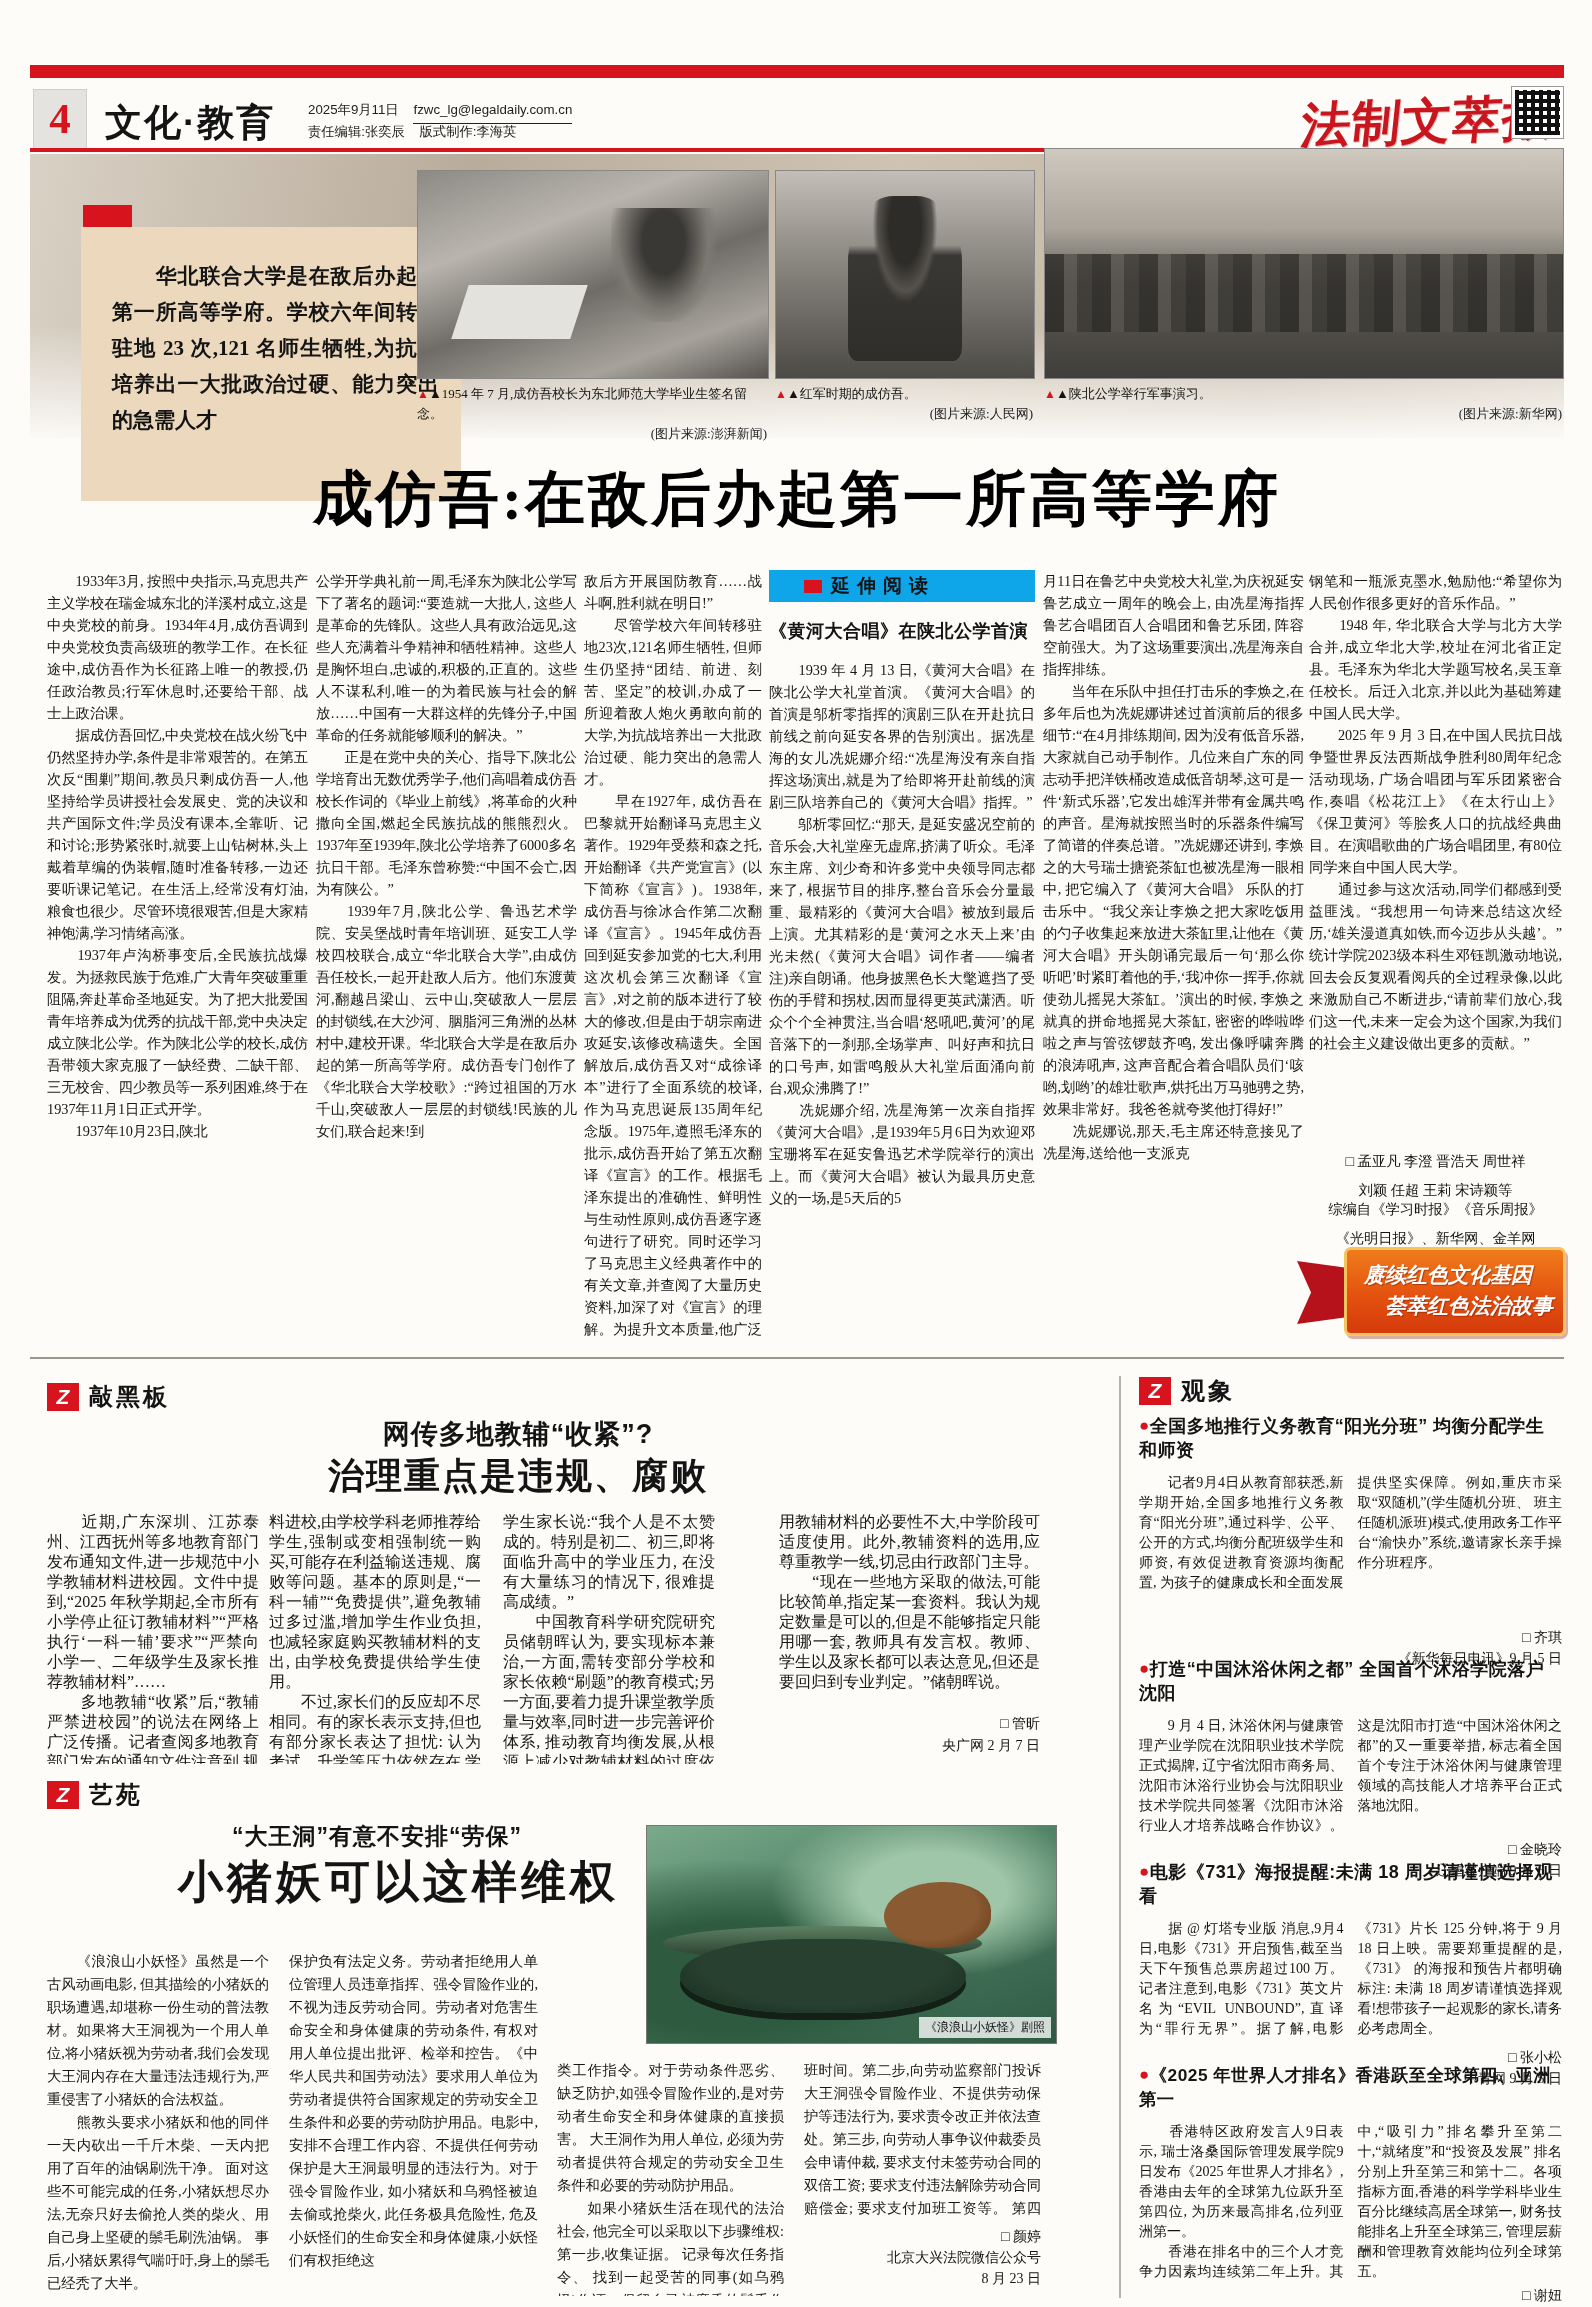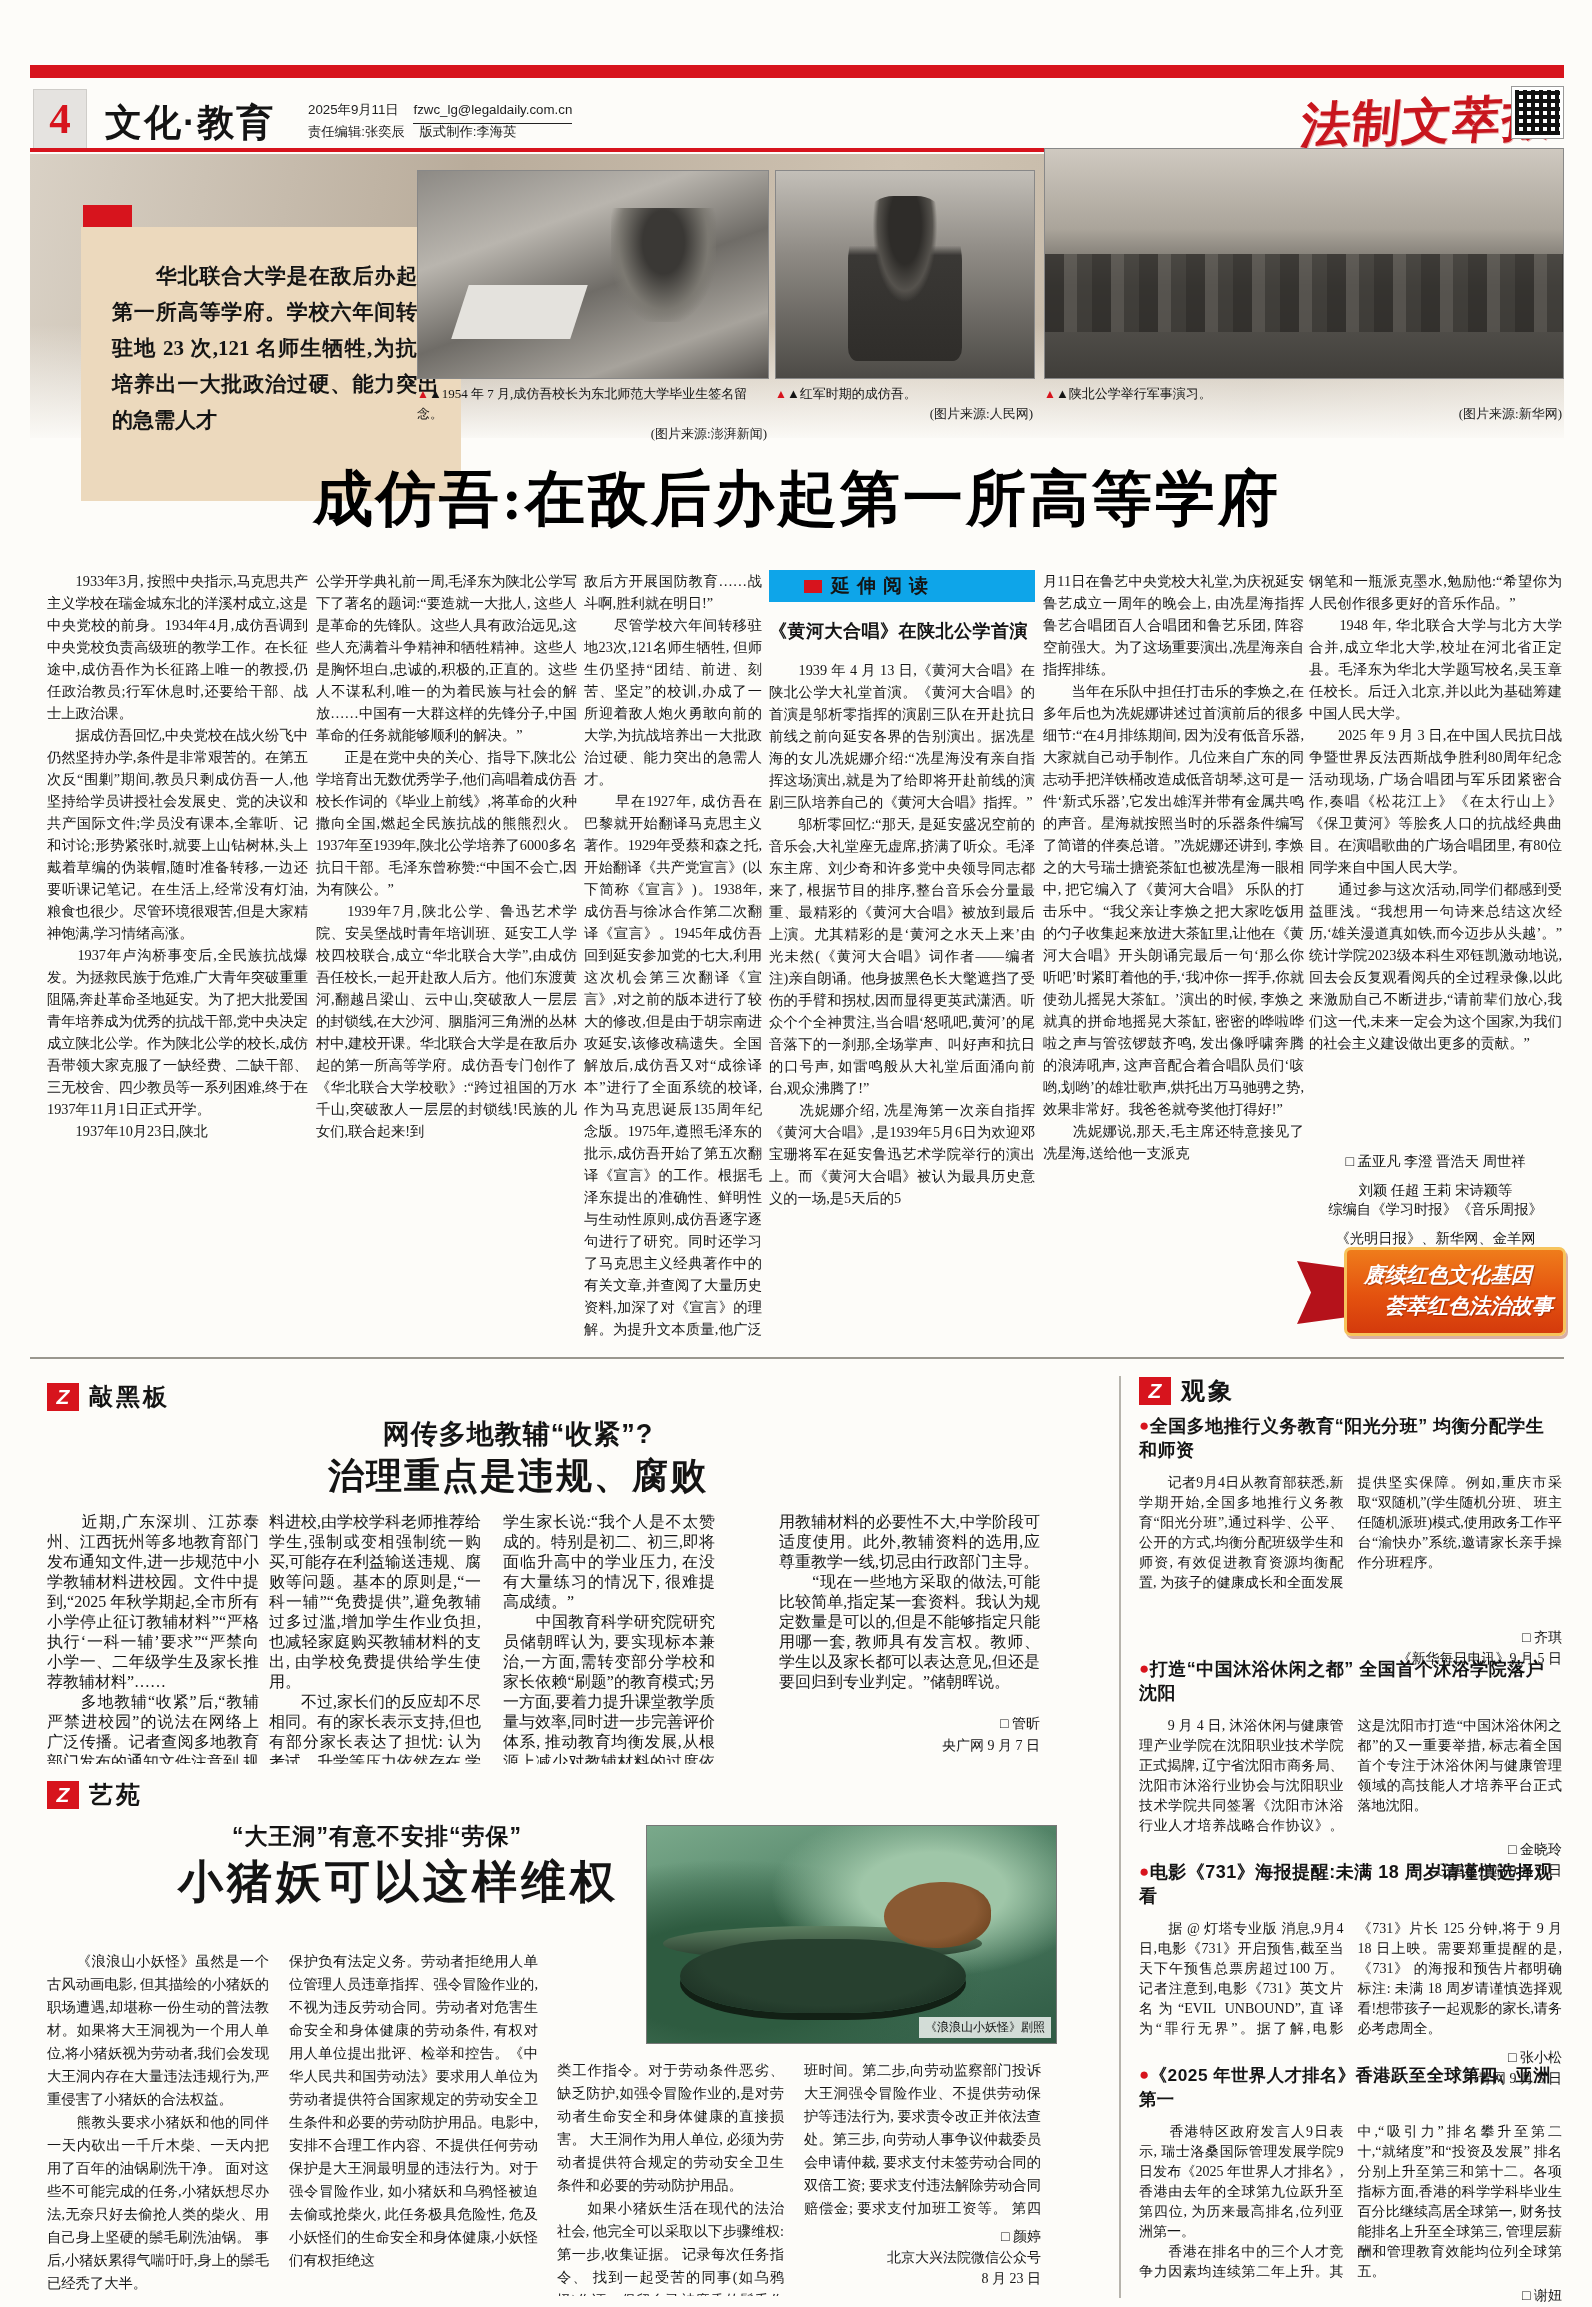--- a/index.html
+++ b/index.html
@@ -190,21 +190,21 @@
   <div class="col qtext" style="left:47px;top:1512px;width:212px;height:252px;">　　近期,广东深圳、江苏泰州、江西抚州等多地教育部门发布通知文件,进一步规范中小学教辅材料进校园。文件中提到,“2025 年秋学期起,全市所有小学停止征订教辅材料”“严格执行‘一科一辅’要求”“严禁向小学一、二年级学生及家长推荐教辅材料”……
 　　多地教辅“收紧”后,“教辅严禁进校园”的说法在网络上广泛传播。记者查阅多地教育部门发布的通知文件注意到,规范教辅进校园,主要治理的是教辅资</div>
   <div class="col qtext" style="left:269px;top:1512px;width:212px;height:252px;">料进校,由学校学科老师推荐给学生,强制或变相强制统一购买,可能存在利益输送违规、腐败等问题。基本的原则是,“一科一辅”“免费提供”,避免教辅过多过滥,增加学生作业负担, 也减轻家庭购买教辅材料的支出, 由学校免费提供给学生使用。
 　　不过,家长们的反应却不尽相同。有的家长表示支持,但也有部分家长表达了担忧: 认为考试、升学等压力依然存在,学校不统一购买、 推荐和指定,家长就得自己挑选。安徽一名初中</div>
   <div class="col qtext" style="left:503px;top:1512px;width:212px;height:252px;">学生家长说:“我个人是不太赞成的。特别是初二、初三,即将面临升高中的学业压力, 在没有大量练习的情况下, 很难提高成绩。”
 　　中国教育科学研究院研究员储朝晖认为, 要实现标本兼治,一方面,需转变部分学校和家长依赖“刷题”的教育模式;另一方面,要着力提升课堂教学质量与效率,同时进一步完善评价体系, 推动教育均衡发展,从根源上减少对教辅材料的过度依赖。他还认为,小学阶段使</div>
   <div class="abs" style="left:779px;top:1512px;width:261px;height:252px;">
     <div class="col qtext" style="left:0;top:0;width:261px;height:197px;">用教辅材料的必要性不大,中学阶段可适度使用。此外,教辅资料的选用,应尊重教学一线,切忌由行政部门主导。
 　　“现在一些地方采取的做法,可能比较简单,指定某一套资料。我认为规定数量是可以的,但是不能够指定只能用哪一套, 教师具有发言权。教师、学生以及家长都可以表达意见,但还是要回归到专业判定。”储朝晖说。</div>
     <div class="sbyline" style="position:absolute;left:0;top:201px;width:261px;">□ 管昕</div>
-    <div class="sbyline" style="position:absolute;left:0;top:223px;width:261px;">央广网 9 月 7 日</div>
+    <div class="sbyline" style="position:absolute;left:0;top:223px;width:261px;">央广网 2 月 7 日</div>
   </div>
 
   <div class="abs vrule" style="left:1119px;top:1376px;width:1.5px;height:922px;"></div>
   <div class="abs" style="left:1139px;top:1375px;display:flex;align-items:center;gap:10px;">
     <span class="seclogo">Z</span>
     <span class="seclabel sans">观象</span>
   </div>
 
   <div class="abs" style="left:1139px;top:1414px;width:423px;">
     <div class="gitem-title sans"><span class="bullet">●</span><span>全国多地推行义务教育“阳光分班” 均衡分配学生和师资</span></div>

